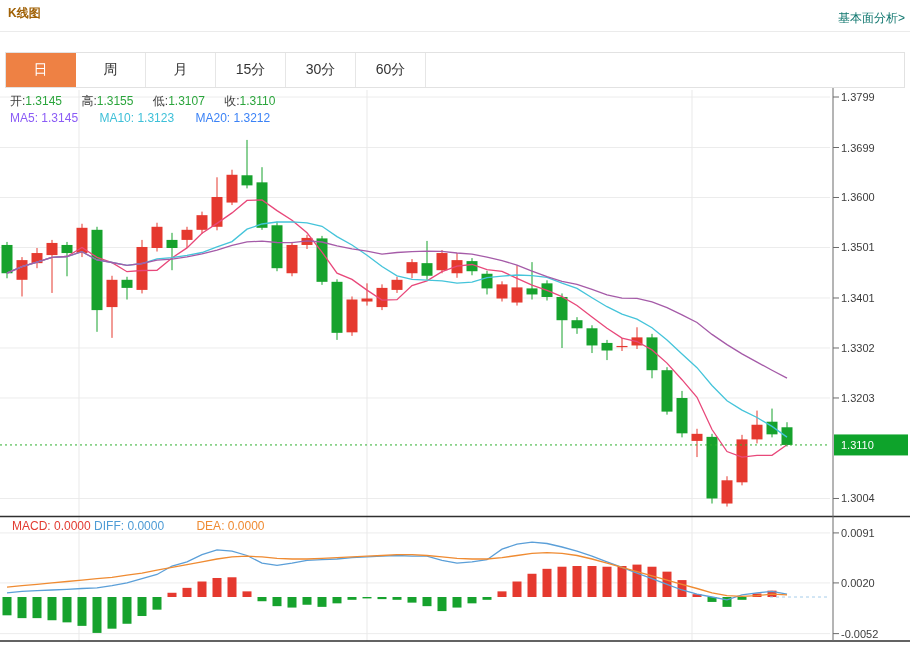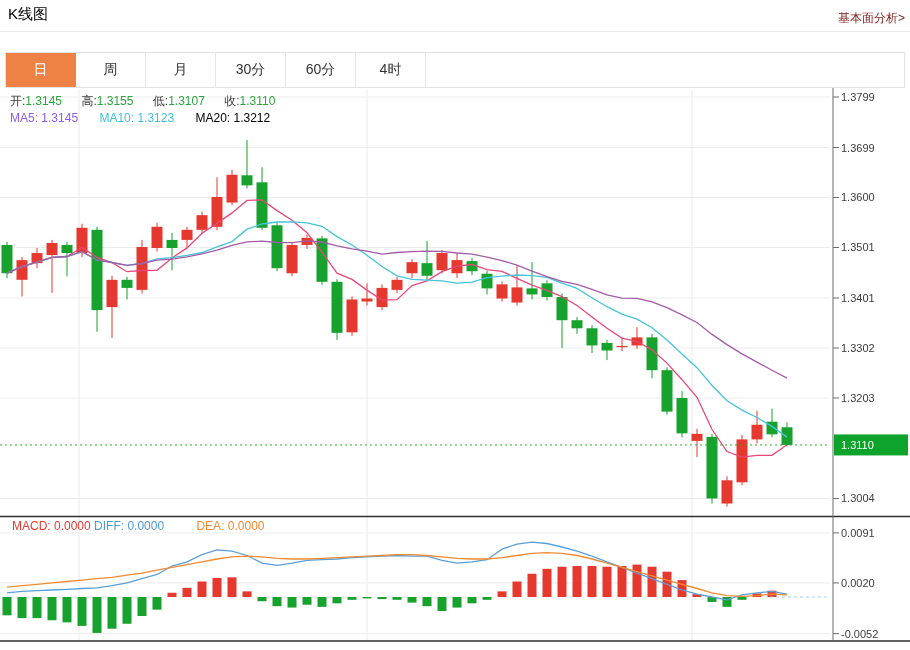--- a/index.html
+++ b/index.html
@@ -1,54 +1,54 @@
 <!DOCTYPE html>
 <html><head>
 <meta charset="utf-8">
 <style>
   html,body{margin:0;padding:0;background:#fff;}
   body{width:910px;height:650px;position:relative;overflow:hidden;
        font-family:"Liberation Sans","DejaVu Sans",sans-serif;}
-  .title{position:absolute;left:8px;top:5px;font-size:15px;font-weight:normal;color:#000000;}
-  .flink{position:absolute;right:5px;top:10px;font-size:12px;color:#7f1d1d;cursor:pointer;}
+  .title{position:absolute;left:8px;top:5px;font-size:12px;font-weight:bold;color:#a16207;}
+  .flink{position:absolute;right:5px;top:10px;font-size:12px;color:#0f766e;cursor:pointer;}
   .hr1{position:absolute;left:0;top:31px;width:910px;height:1px;background:#ebebeb;}
   .tabbar{position:absolute;left:5px;top:52px;width:900px;height:36px;display:flex;
           border:1px solid #e2e2e2;box-sizing:border-box;background:#fff;}
   .tab{width:70px;height:100%;display:flex;align-items:center;justify-content:center;
        font-size:14px;color:#333;border-right:1px solid #e6e6e6;box-sizing:border-box;cursor:pointer;}
   .tab.active{background:#ee8144;color:#fff;border-right-color:#ee8144;}
   .tab-fill{flex:1;}
   svg.chart{position:absolute;left:0;top:0;}
   .lgd{position:absolute;font-size:12px;white-space:nowrap;z-index:3;letter-spacing:0;}
   .lgd .item{margin-right:16px;}
   #lgd-ohlc{left:10px;top:93px;color:#3c3c3c;}
   #lgd-ohlc .v{color:#2ba53c;}
   #lgd-ma{left:10px;top:111px;}
   .c-ma5{color:#8b5cf6;margin-right:18px;}
   .c-ma10{color:#3ec0d8;margin-right:18px;}
-  .c-ma20{color:#000000;}
+  .c-ma20{color:#3b82f6;}
   #lgd-macd{left:12px;top:519px;}
   .c-macd{color:#e23b31;}
   .c-diff{color:#4d9bd5;margin-right:29px;}
   .c-dea{color:#ef8b32;}
 </style>
 </head>
 <body>
 
 <div class="title">K线图</div>
 <div class="flink">基本面分析&gt;</div>
 <div class="hr1"></div>
 
 <div class="tabbar">
   <div class="tab active">日</div>
   <div class="tab">周</div>
   <div class="tab">月</div>
+  <div class="tab">15分</div>
   <div class="tab">30分</div>
   <div class="tab">60分</div>
-  <div class="tab">4时</div>
   <div class="tab-fill"></div>
 </div>
 
 <svg class="chart" id="chart" width="910" height="650" viewBox="0 0 910 650">
     <g>
       <line x1="0" y1="97" x2="830" y2="97" stroke="#ececec"></line>
       <line x1="0" y1="147.50000000000006" x2="830" y2="147.50000000000006" stroke="#ececec"></line>
       <line x1="0" y1="197.49499999999904" x2="830" y2="197.49499999999904" stroke="#ececec"></line>
       <line x1="0" y1="247.48999999999913" x2="830" y2="247.48999999999913" stroke="#ececec"></line>
       <line x1="0" y1="297.98999999999916" x2="830" y2="297.98999999999916" stroke="#ececec"></line>

